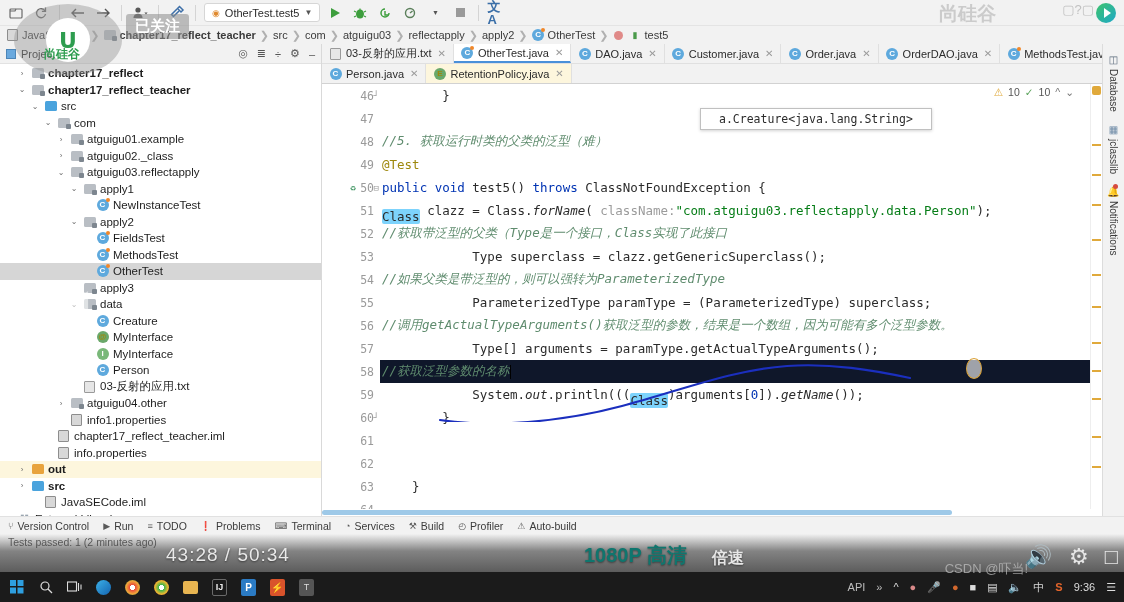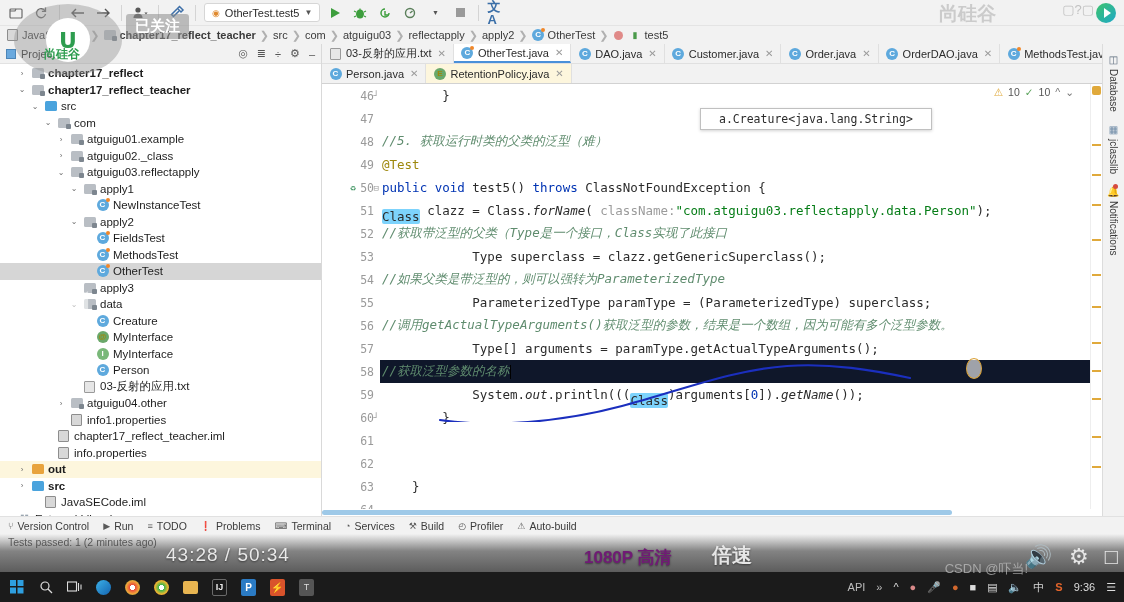--- a/index.html
+++ b/index.html
@@ -122,22 +122,22 @@
   .statusrow2 { height:16px; background:#f2f2f2; display:flex; align-items:center;
                 padding:0 8px; font-size:10.5px; color:#6a6a6a; }
 
   
   .vid-ctrl { position:absolute; left:0; right:0; bottom:30px; height:38px;
               background:linear-gradient(to bottom, rgba(40,40,40,0) 0%, rgba(40,40,40,.55) 45%, rgba(55,55,55,.8) 100%);
               display:flex; align-items:center; color:#fff; pointer-events:none; }
   .vid-time { position:absolute; left:166px; bottom:36px; font-size:19px; color:#e9e9e9;
               letter-spacing:1px; text-shadow:0 1px 2px rgba(0,0,0,.5); }
   .vid-right { position:absolute; right:6px; bottom:34px; display:flex; align-items:center; gap:16px; color:#f0f0f0; }
-  .vid-q { position:absolute; left:584px; bottom:33px; font-size:17px; font-weight:bold; color:#701a75; text-shadow:0 1px 2px rgba(0,0,0,.45); }
-  .vid-sp{ position:absolute; left:712px; bottom:33px; font-size:20px; font-weight:bold; color:#e6e6e6; text-shadow:0 1px 2px rgba(0,0,0,.45); }
+  .vid-q { position:absolute; left:584px; bottom:33px; font-size:20px; font-weight:bold; color:#0f766e; text-shadow:0 1px 2px rgba(0,0,0,.45); }
+  .vid-sp{ position:absolute; left:712px; bottom:33px; font-size:16px; font-weight:bold; color:#e6e6e6; text-shadow:0 1px 2px rgba(0,0,0,.45); }
   .ctr-ico { font-size:22px; line-height:1; opacity:.92; }
   .prev-next { position:absolute; bottom:0; top:0; width:70px; display:flex; align-items:center; justify-content:center; color:rgba(255,255,255,.55); font-size:34px; }
 
   
   .wm-play { position:absolute; right:40px; bottom:90px; width:102px; height:88px;
              border:4px solid rgba(255,255,255,.72); border-radius:14px; }
   .wm-play:before{ content:""; position:absolute; left:-7px; top:-20px; width:44px; height:22px;
              border-left:4px solid rgba(255,255,255,.72); transform:rotate(38deg); transform-origin:left bottom; }
   .wm-play:after{ content:""; position:absolute; right:-7px; top:-20px; width:44px; height:22px;
              border-right:4px solid rgba(255,255,255,.72); transform:rotate(-38deg); transform-origin:right bottom; }

